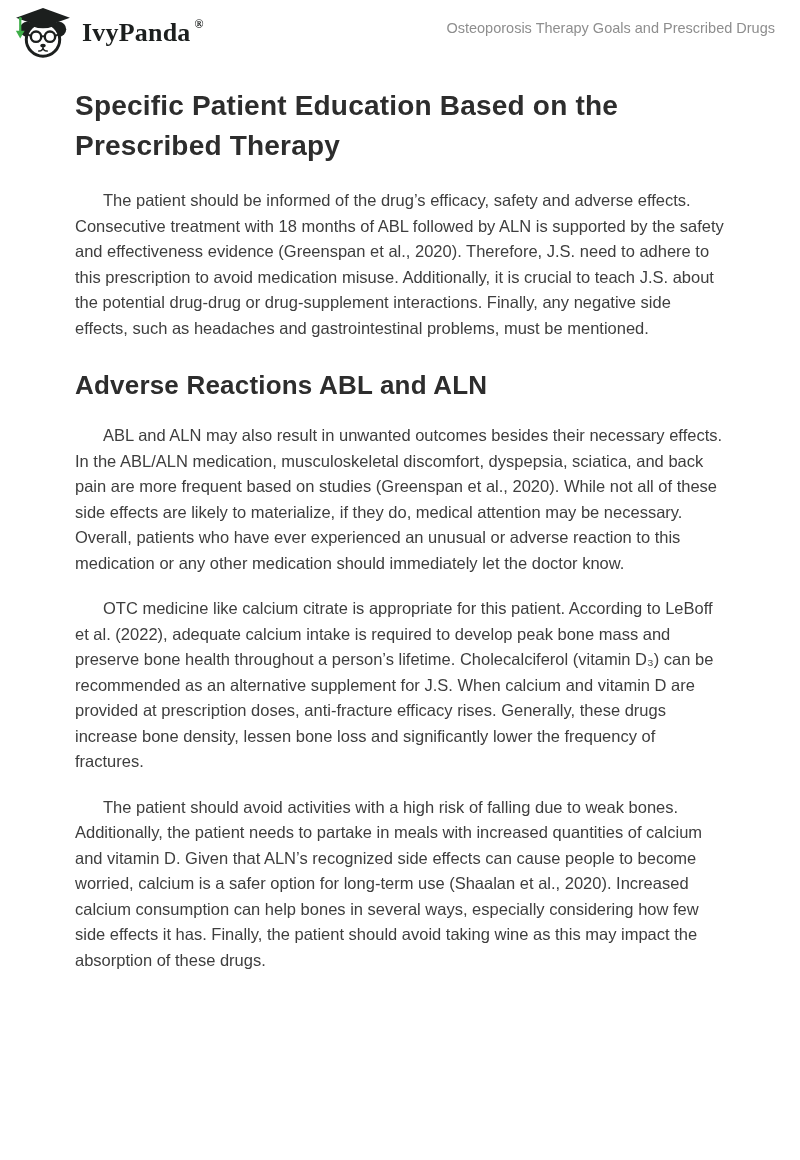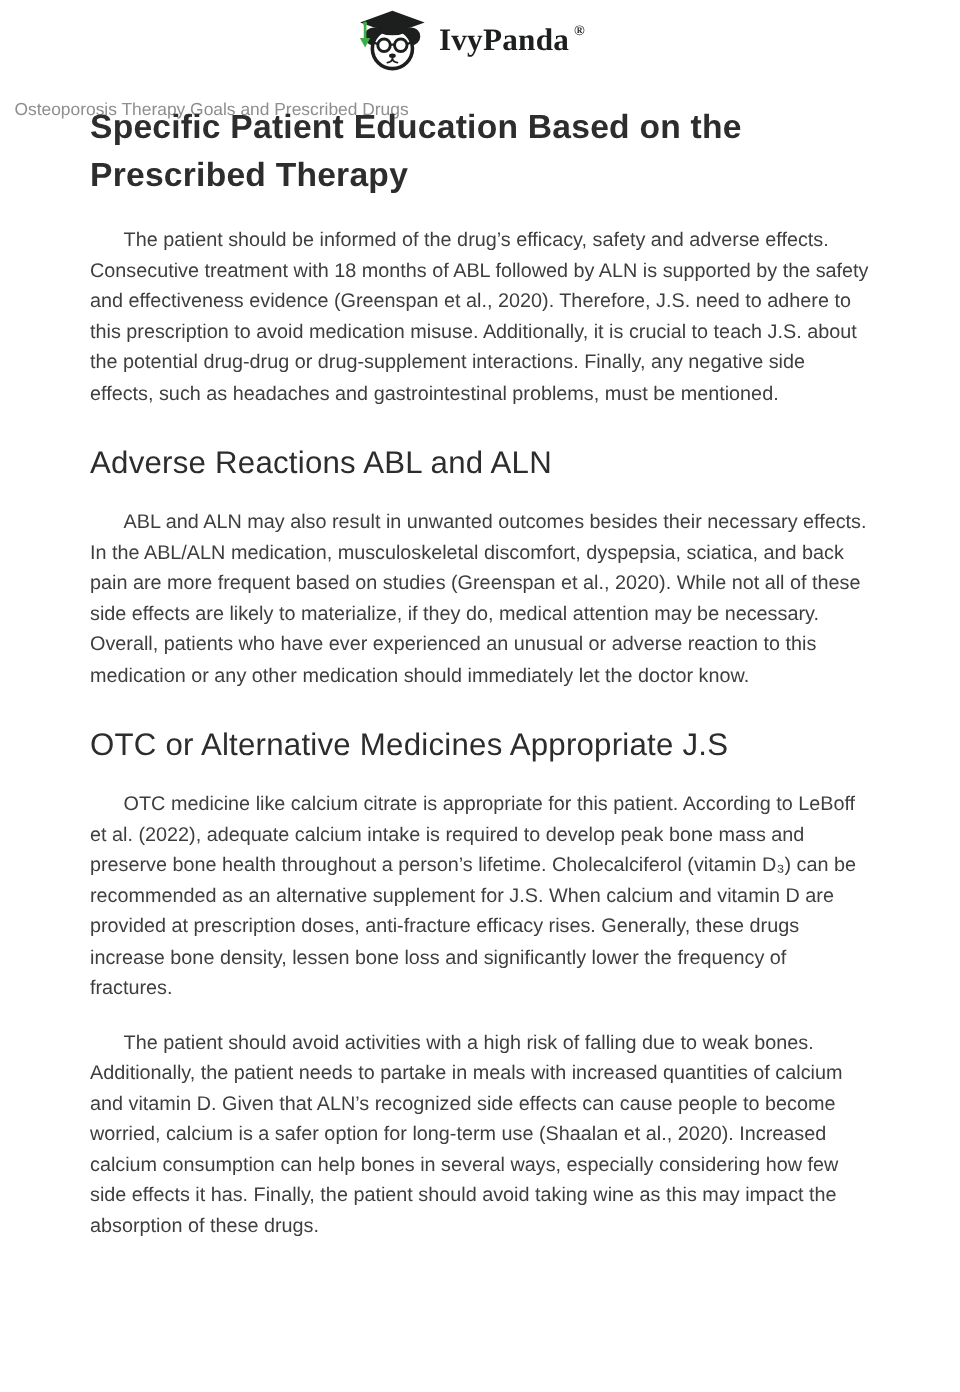--- a/index.html
+++ b/index.html
@@ -13,21 +13,20 @@
     font-family: "Liberation Sans", "DejaVu Sans", sans-serif;
     overflow: hidden;
   }
   
   .topbar {
     display: flex;
     align-items: center;
     justify-content: space-between;
     padding: 8px 25px 6px 12px;
     height: 64px;
-    flex-direction: column;
   }
   .brand {
     display: flex;
     align-items: center;
     gap: 8px;
   }
   .logo-svg { width: 62px; height: 52px; display: block; }
   .brand-name {
     font-family: "Liberation Serif", "DejaVu Serif", serif;
     font-weight: bold;
@@ -43,38 +42,38 @@
     vertical-align: super;
     position: relative;
     top: -9px;
     left: -4px;
   }
   .doc-title {
     font-size: 14.5px;
     color: #8e8e8e;
     white-space: nowrap;
     align-self: flex-start;
-    margin-top: 24px;
+    margin-top: 12px;
   }
   
   .content {
     padding: 14px 56px 0 75px;
   }
   .content h1 {
     font-size: 28px;
     line-height: 40px;
     font-weight: bold;
     color: #2d2d2d;
     margin: 8px 0 22px 0;
     letter-spacing: 0.2px;
   }
   .content h2 {
     font-size: 26px;
     line-height: 32px;
-    font-weight: normal;
+    font-weight: bold;
     color: #2d2d2d;
     margin: 28px 0 22px 0;
     letter-spacing: 0.2px;
   }
   .content p {
     font-size: 16.5px;
     line-height: 25.5px;
     color: #3e3e3e;
     text-indent: 28px;
     margin: 0 16px 20px 0;
@@ -126,20 +125,19 @@
     <div class="doc-title">Osteoporosis Therapy Goals and Prescribed Drugs</div>
   </header>
 
   <main class="content">
     <h1>Specific Patient Education Based on the Prescribed Therapy</h1>
     <p>The patient should be informed of the drug’s efficacy, safety and adverse effects. Consecutive treatment with 18 months of ABL followed by ALN is supported by the safety and effectiveness evidence (Greenspan et al., 2020). Therefore, J.S. need to adhere to this prescription to avoid medication misuse. Additionally, it is crucial to teach J.S. about the potential drug-drug or drug-supplement interactions. Finally, any negative side effects, such as headaches and gastrointestinal problems, must be mentioned.</p>
 
     <h2>Adverse Reactions ABL and ALN</h2>
     <p>ABL and ALN may also result in unwanted outcomes besides their necessary effects. In the ABL/ALN medication, musculoskeletal discomfort, dyspepsia, sciatica, and back pain are more frequent based on studies (Greenspan et al., 2020). While not all of these side effects are likely to materialize, if they do, medical attention may be necessary. Overall, patients who have ever experienced an unusual or adverse reaction to this medication or any other medication should immediately let the doctor know.</p>
 
-    <h2>OTC or Alternative Medicines Appropriate J.S</h2>
     <p>OTC medicine like calcium citrate is appropriate for this patient. According to LeBoff et al. (2022), adequate calcium intake is required to develop peak bone mass and preserve bone health throughout a person’s lifetime. Cholecalciferol (vitamin D₃) can be recommended as an alternative supplement for J.S. When calcium and vitamin D are provided at prescription doses, anti-fracture efficacy rises. Generally, these drugs increase bone density, lessen bone loss and significantly lower the frequency of fractures.</p>
 
     <p>The patient should avoid activities with a high risk of falling due to weak bones. Additionally, the patient needs to partake in meals with increased quantities of calcium and vitamin D. Given that ALN’s recognized side effects can cause people to become worried, calcium is a safer option for long-term use (Shaalan et al., 2020). Increased calcium consumption can help bones in several ways, especially considering how few side effects it has. Finally, the patient should avoid taking wine as this may impact the absorption of these drugs.</p>
   </main>
 
 
 </div>
 
 </body></html>

